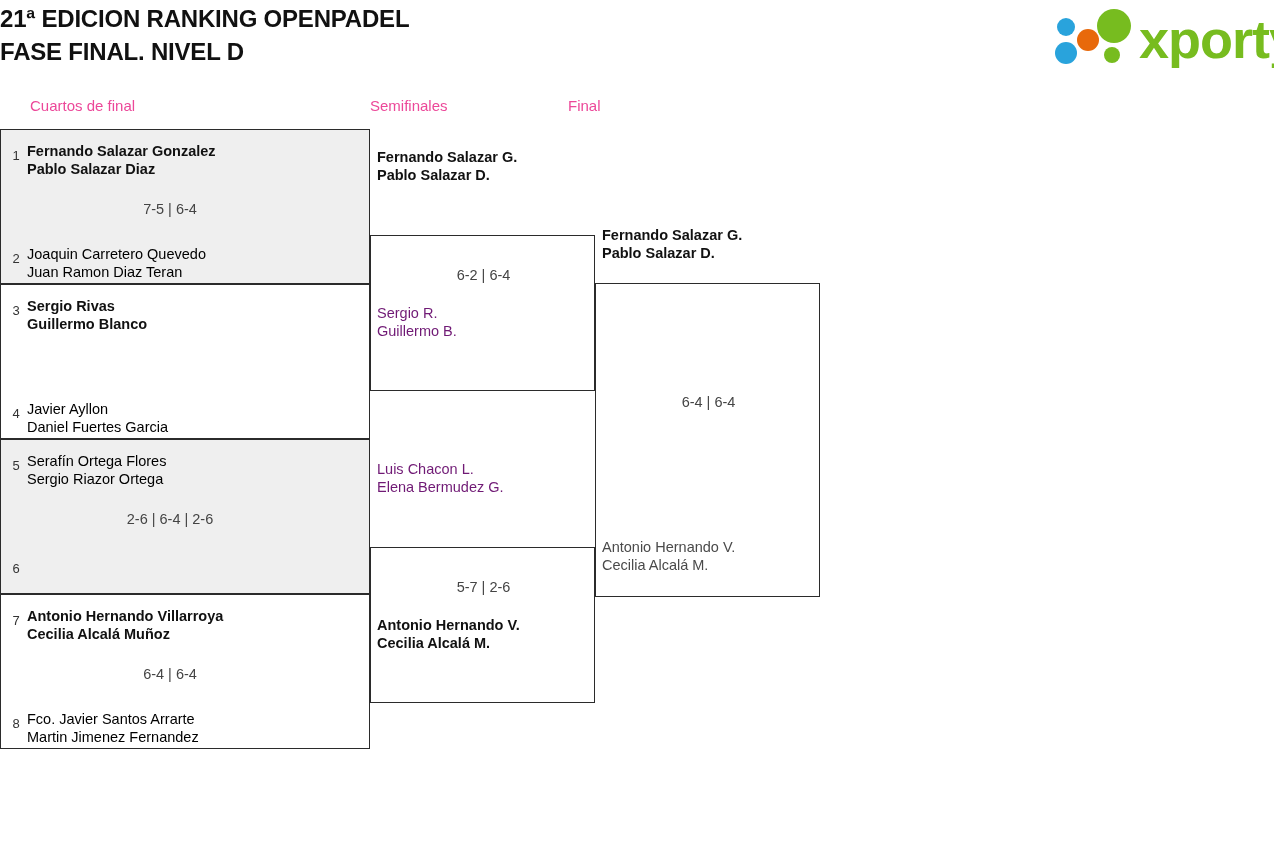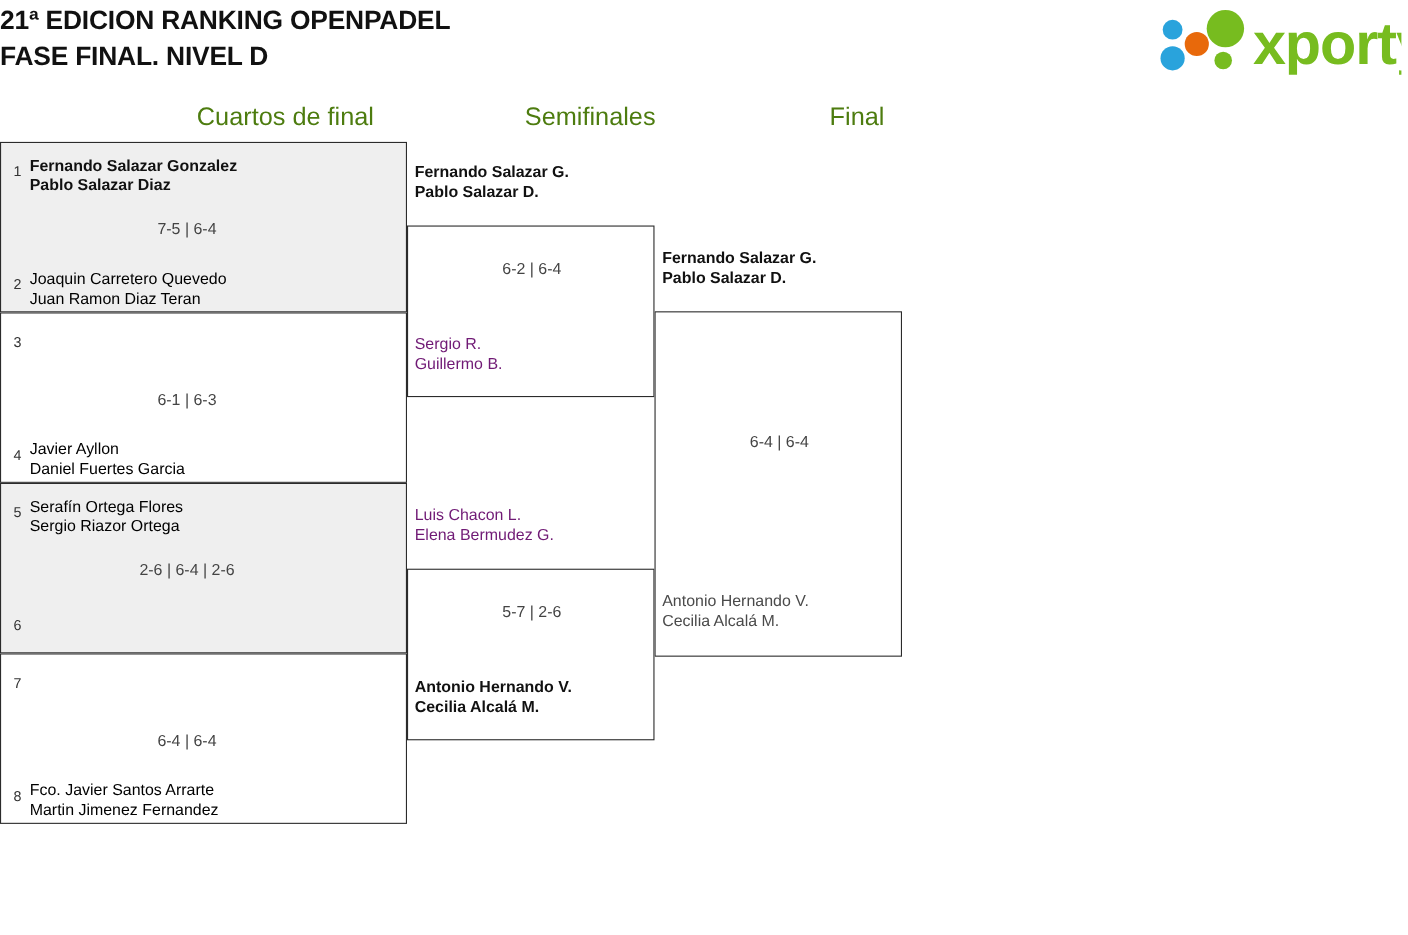--- a/index.html
+++ b/index.html
@@ -36,29 +36,29 @@
     top: 6px;
     width: 230px;
     height: 62px;
   }
   #brand-logo svg { display: block; }
 
   
   .round-header {
     position: absolute;
     top: 95px;
-    font-size: 23px;
+    font-size: 15px;
     font-weight: 400;
-    color: #4d7c0f;
-    text-align: right;
+    color: #ec4899;
+    text-align: left;
     line-height: 22px;
   }
   #round-header-qf { left: 30px;  width: 310px; }
   #round-header-sf { left: 370px; width: 226px; }
-  #round-header-f  { left: 580px; width: 224px; }
+  #round-header-f  { left: 568px; width: 224px; }
 
   
   .bracket-box {
     position: absolute;
     box-sizing: border-box;
     border: 1px solid #2b2b2b;
     background: #ffffff;
   }
   .bracket-box.shaded { background: #efefef; }
 
@@ -101,20 +101,21 @@
     text-align: center;
     font-size: 14.5px;
     color: #444444;
   }
 
   
   .sf-box {
     left: 370px;
     width: 225px;
     height: 156px;
+    margin-top: 30px;
   }
   .sf-box .score {
     position: absolute;
     top: 31px;
     left: 0;
     width: 225px;
     text-align: center;
     font-size: 14.5px;
     color: #444444;
   }
@@ -188,36 +189,39 @@
   <div class="team top winner">Fernando Salazar Gonzalez
 Pablo Salazar Diaz</div>
   <div class="score">7-5 | 6-4</div>
   <div class="seed bottom">2</div>
   <div class="team bottom">Joaquin Carretero Quevedo
 Juan Ramon Diaz Teran</div>
 </div>
 
 <div class="bracket-box qf-box" style="top:284px;">
   <div class="seed top">3</div>
-  <div class="score">6-1 | 6-3</div>
+  <div class="team top winner">Sergio Rivas
+Guillermo Blanco</div>
   <div class="seed bottom">4</div>
   <div class="team bottom">Javier Ayllon
 Daniel Fuertes Garcia</div>
 </div>
 
 <div class="bracket-box qf-box shaded" style="top:439px;">
   <div class="seed top">5</div>
   <div class="team top">Serafín Ortega Flores
 Sergio Riazor Ortega</div>
   <div class="score">2-6 | 6-4 | 2-6</div>
   <div class="seed bottom">6</div>
 </div>
 
 <div class="bracket-box qf-box" style="top:594px;">
   <div class="seed top">7</div>
+  <div class="team top winner">Antonio Hernando Villarroya
+Cecilia Alcalá Muñoz</div>
   <div class="score">6-4 | 6-4</div>
   <div class="seed bottom">8</div>
   <div class="team bottom">Fco. Javier Santos Arrarte
 Martin Jimenez Fernandez</div>
 </div>
 
 <div class="sf-label winner" style="top:148px;">Fernando Salazar G.
 Pablo Salazar D.</div>
 
 <div class="bracket-box sf-box" style="top:205px;">

